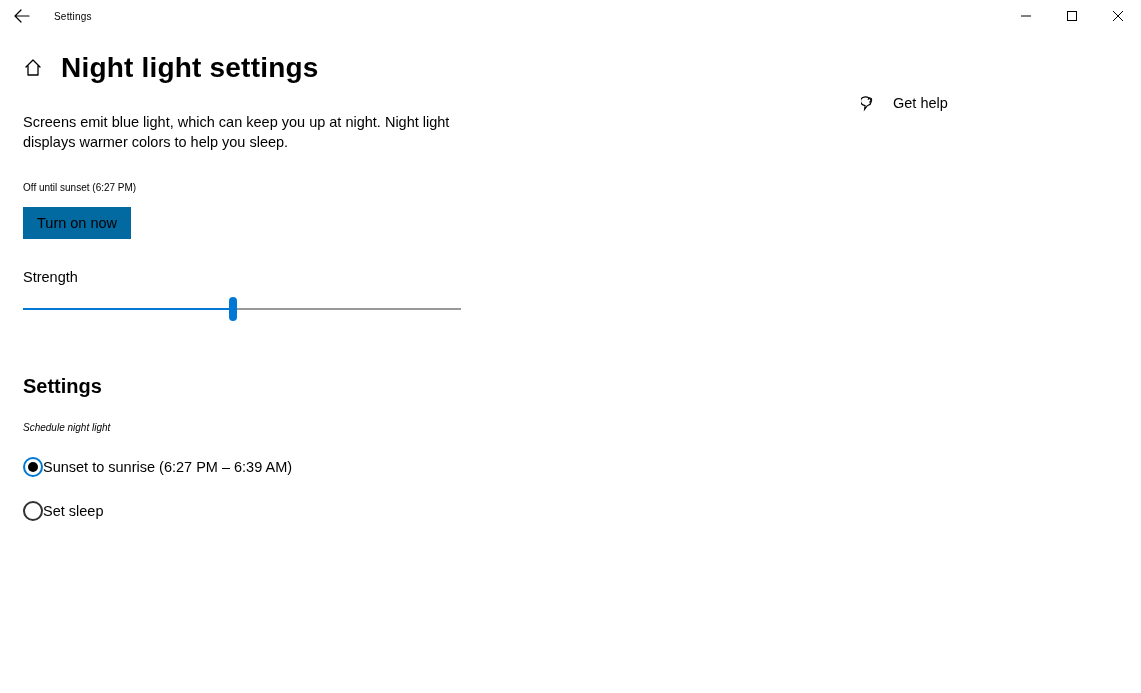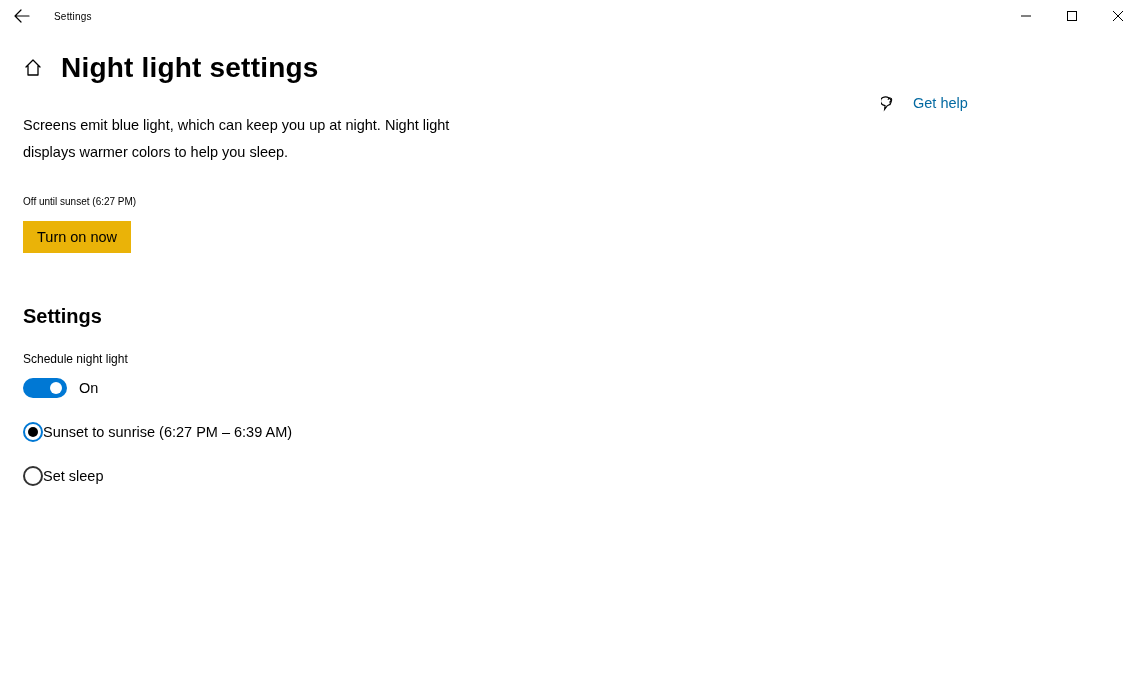--- a/index.html
+++ b/index.html
@@ -49,20 +49,21 @@
       display: flex;
       align-items: center;
       justify-content: center;
       cursor: pointer;
     }
     .window-controls svg { width: 10px; height: 10px; }
 
     .content {
       display: flex;
       padding-left: 23px;
+      padding-right: 20px;
       justify-content: center;
     }
     .main-col { flex: 1; max-width: 860px; }
     .side-col { width: 260px; padding-top: 62px; }
 
     .page-header {
       display: flex;
       align-items: center;
       gap: 18px;
       padding-top: 20px;
@@ -76,32 +77,32 @@
       justify-content: center;
     }
     .page-header h1 {
       font-size: 28px;
       font-weight: 600;
       letter-spacing: 0.2px;
     }
 
     .desc {
       font-size: 14.5px;
-      line-height: 27px;
+      line-height: 20px;
       max-width: 460px;
     }
 
     .status-line {
       font-size: 10px;
       padding-top: 30px;
     }
 
     .btn-gray {
       display: inline-block;
-      background: #eab308;
+      background: #0369a1;
       border: none;
       padding: 8px 14px;
       font-size: 14.5px;
       margin-top: 14px;
       cursor: pointer;
     }
 
     .slider-block {
       padding-top: 30px;
       max-width: 438px;
@@ -140,23 +141,24 @@
       transform: translate(-50%, -50%);
     }
 
     .section-h2 {
       font-size: 20px;
       font-weight: 600;
       padding-top: 52px;
     }
 
     .toggle-label {
-      font-size: 12px;
+      font-size: 10px;
       padding-top: 24px;
       display: block;
+      font-style: italic;
     }
     .toggle-row {
       display: flex;
       align-items: center;
       gap: 12px;
       padding-top: 12px;
     }
     .toggle {
       width: 44px;
       height: 20px;
@@ -204,21 +206,21 @@
     .help-link {
       display: flex;
       align-items: center;
       gap: 14px;
     }
     .help-link .icon {
       width: 18px;
       height: 18px;
     }
     .help-link a {
-      color: #0369a1;
+      color: #000000;
       text-decoration: none;
       font-size: 14.5px;
       cursor: pointer;
     }
   </style>
 </head>
 <body>
 
 <div class="title-bar">
   <div class="back">
@@ -256,30 +258,32 @@
       </div>
       <h1>Night light settings</h1>
     </div>
 
     <p class="desc">Screens emit blue light, which can keep you up at night. Night light displays warmer colors to help you sleep.</p>
 
     <div class="status-line">Off until sunset (6:27 PM)</div>
 
     <button class="btn-gray">Turn on now</button>
 
+    <div class="slider-block">
+      <span class="field-label">Strength</span>
+      <div class="slider-wrap">
+        <div class="slider-track-bg"></div>
+        <div class="slider-track-fg" id="slider-fg" style="width: 48%;"></div>
+        <div class="slider-thumb" id="slider-thumb" style="left: 48%;"></div>
+      </div>
+    </div>
 
     <h2 class="section-h2">Settings</h2>
 
     <span class="toggle-label">Schedule night light</span>
-    <div class="toggle-row">
-      <div class="toggle">
-        <div class="knob"></div>
-      </div>
-      <span class="toggle-state">On</span>
-    </div>
 
     <div class="radio-row">
       <div class="radio-outer selected">
         <div class="radio-inner"></div>
       </div>
       <span class="radio-label">Sunset to sunrise (6:27 PM – 6:39 AM)</span>
     </div>
 
     <div class="radio-row">
       <div class="radio-outer"></div>

